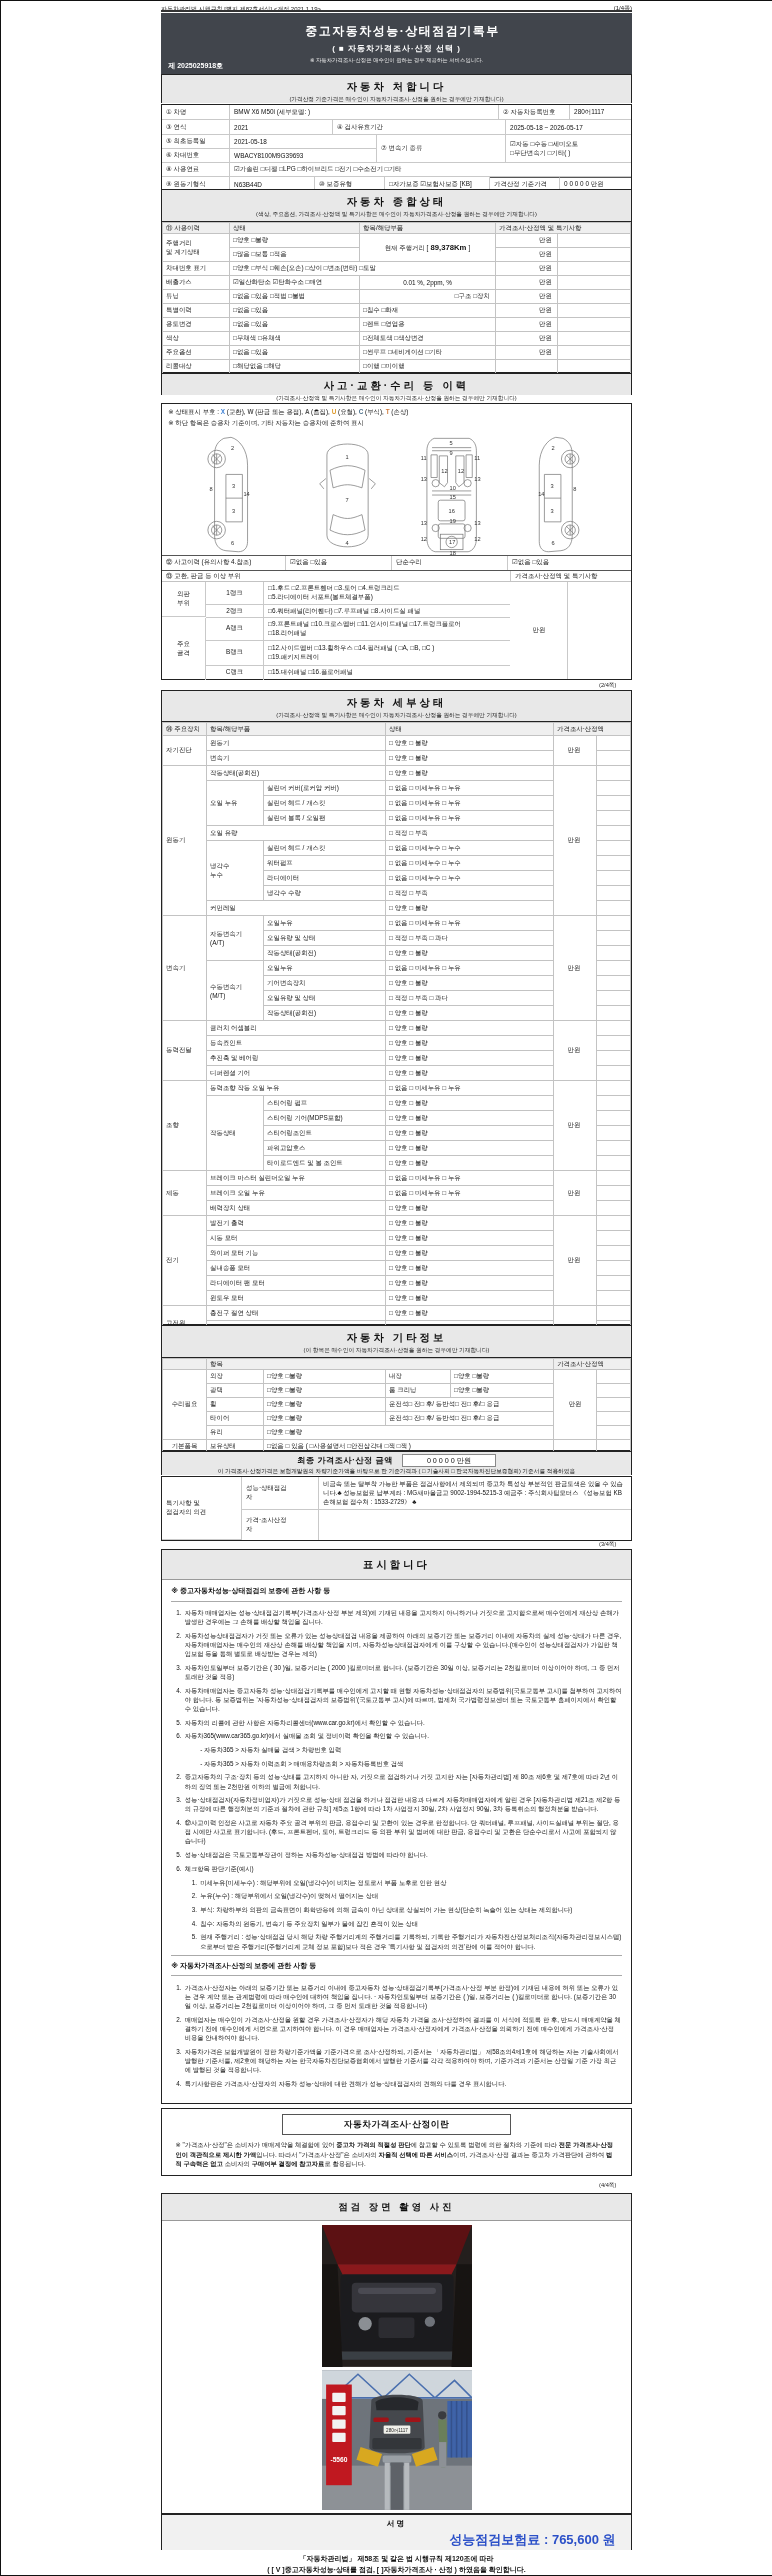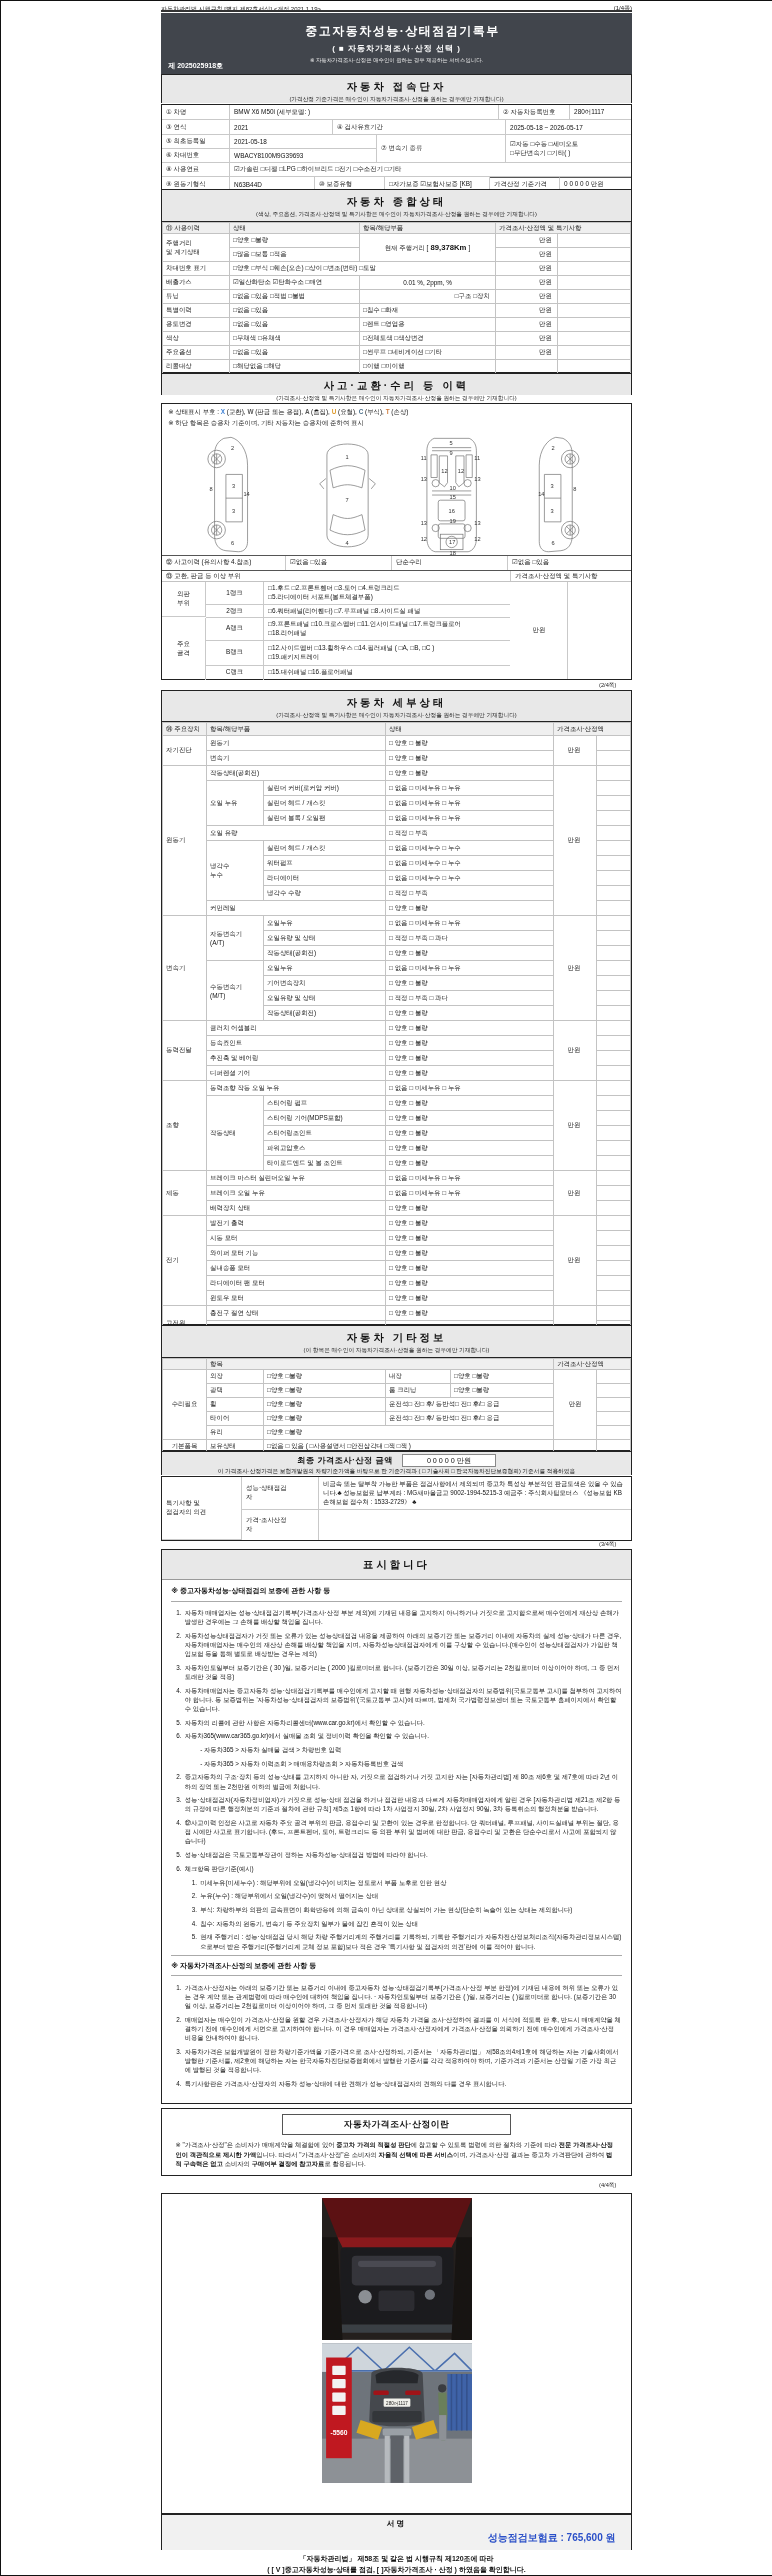--- a/index.html
+++ b/index.html
@@ -38,21 +38,21 @@
 
   <div class="sec" style="top:8.8px;height:2.1px;background:#333;"></div>
   <div class="sec" style="top:12.4px;height:61px;background:#41454c;color:#fff;">
     <div style="text-align:center;padding-top:9.3px;font-size:12px;font-weight:bold;letter-spacing:1.5px;margin-left:12px;">중고자동차성능·상태점검기록부</div>
     <div style="text-align:center;margin-top:3.6px;font-size:8px;font-weight:bold;letter-spacing:1px;">( ■ 자동차가격조사·산정 선택 )</div>
     <div style="text-align:center;margin-top:2.6px;font-size:5.4px;color:#e9e9e9;">※ 자동차가격조사·산정은 매수인이 원하는 경우 제공하는 서비스입니다.</div>
     <div style="position:absolute;left:7.2px;bottom:3.1px;font-size:7px;font-weight:bold;">제 2025025918호</div>
   </div>
 
   <div class="sec grayhead box" style="top:73px;height:29px;border-bottom:none;">
-    <div class="t">자동차 접속단자</div>
+    <div class="t">자동차 처합니다</div>
     <div class="s">(가격산정 기준가격은 매수인이 자동차가격조사·산정을 원하는 경우에만 기재합니다)</div>
   </div>
   <div class="sec box" style="top:103px;height:86px;">
     <div style="display:flex;height:15px;">
       <div class="cell lab" style="width:68px;">① 차명</div>
       <div class="cell" style="width:269px;">BMW X6 M50i (세부모델: )</div>
       <div class="cell lab" style="width:71px;">② 자동차등록번호</div>
       <div class="cell" style="flex:1;border-right:none;">280어1117</div>
     </div>
     <div style="display:flex;height:15px;">
@@ -790,20 +790,23 @@
     </div>
   </div>
 
   <div class="sec box" style="top:2107px;height:68px;">
     <div style="width:227px;margin:5.2px auto 0 auto;border:0.5px solid #555;text-align:center;font-size:8.8px;font-weight:bold;padding:3.6px 0;letter-spacing:0.5px;">자동차가격조사·산정이란</div>
     <div id="price-info-text" style="font-size:6.3px;line-height:1.55;padding:4.6px 13.4px 0 13.4px;"><span>※ "가격조사·산정"은 소비자가 매매계약을 체결함에 있어 </span><b>중고차 가격의 적절성 판단</b><span>에 참고할 수 있도록 법령에 의한 절차와 기준에 따라 </span><b>전문 가격조사·산정인이 객관적으로 제시한 가액</b><span>입니다. 따라서 "가격조사·산정"은 소비자의 </span><b>자율적 선택에 따른 서비스</b><span>이며, 가격조사·산정 결과는 중고차 가격판단에 관하여 </span><b>법적 구속력은 없고</b><span> 소비자의 </span><b>구매여부 결정에 참고자료</b><span>로 활용됩니다.</span></div>
   </div>
   <div class="marker" style="left:598px;top:2181px;">(4/4쪽)</div>
 
   <div class="sec box" style="top:2192px;height:321px;">
+    <div class="grayhead" style="height:26px;border-bottom:0.5px solid #999;">
+      <div class="t" style="padding-top:6.7px;font-size:9.3px;">점검 장면 촬영 사진</div>
+    </div>
     <div style="display:flex;flex-direction:column;align-items:center;padding-top:4.1px;gap:3.1px;">
 
       <svg width="150" height="142" viewBox="0 0 292 276">
         <rect width="292" height="276" fill="#241f1d"></rect>
         <path d="M0,0 L292,0 L262,76 L30,76 Z" fill="#5c1113"></path>
         <path d="M30,76 L262,76 L252,96 L40,96 Z" fill="#8a191c"></path>
         <rect x="36" y="96" width="220" height="150" rx="8" fill="#1b1b1e"></rect>
         <rect x="58" y="112" width="176" height="58" rx="8" fill="#35353b"></rect>
         <rect x="70" y="122" width="152" height="12" rx="6" fill="#4a4a52"></rect>
         <circle cx="84" cy="192" r="13" fill="#8b8f94"></circle>
@@ -843,21 +846,21 @@
         <rect x="134" y="180" width="24" height="92" fill="#5e6268"></rect>
         <path d="M226,96 L242,96 L244,140 L240,190 L232,190 L228,140 Z" fill="#6a7f5a"></path>
         <rect x="228" y="140" width="14" height="50" fill="#8d9196"></rect>
         <circle cx="234" cy="88" r="8" fill="#3a3c40"></circle>
       </svg>
     </div>
   </div>
 
   <div class="sec box" style="top:2513px;height:36px;background:#f1f1f1;border-bottom:none;">
     <div style="text-align:center;font-size:7.7px;font-weight:bold;letter-spacing:2.1px;padding-top:3.6px;">서명</div>
-    <div id="fee-line" style="text-align: right; padding-right: 15.5px; font-size: 10px; font-weight: bold; margin-top: 2.1px; color: rgb(43, 80, 200);">성능점검보험료 : 765,600 원</div>
+    <div id="fee-line" style="text-align: right; padding-right: 15.5px; font-size: 13px; font-weight: bold; margin-top: 2.1px; color: rgb(43, 80, 200);">성능점검보험료 : 765,600 원</div>
   </div>
 
   <div class="sec" style="top:2552px;text-align:center;font-size:7px;font-weight:bold;line-height:1.6;">
     <div>「자동차관리법」 제58조 및 같은 법 시행규칙 제120조에 따라</div>
     <div>( [ V ]중고자동차성능·상태를 점검, [   ]자동차가격조사 · 산정 ) 하였음을 확인합니다.</div>
   </div>
 
 </div>
 
 

